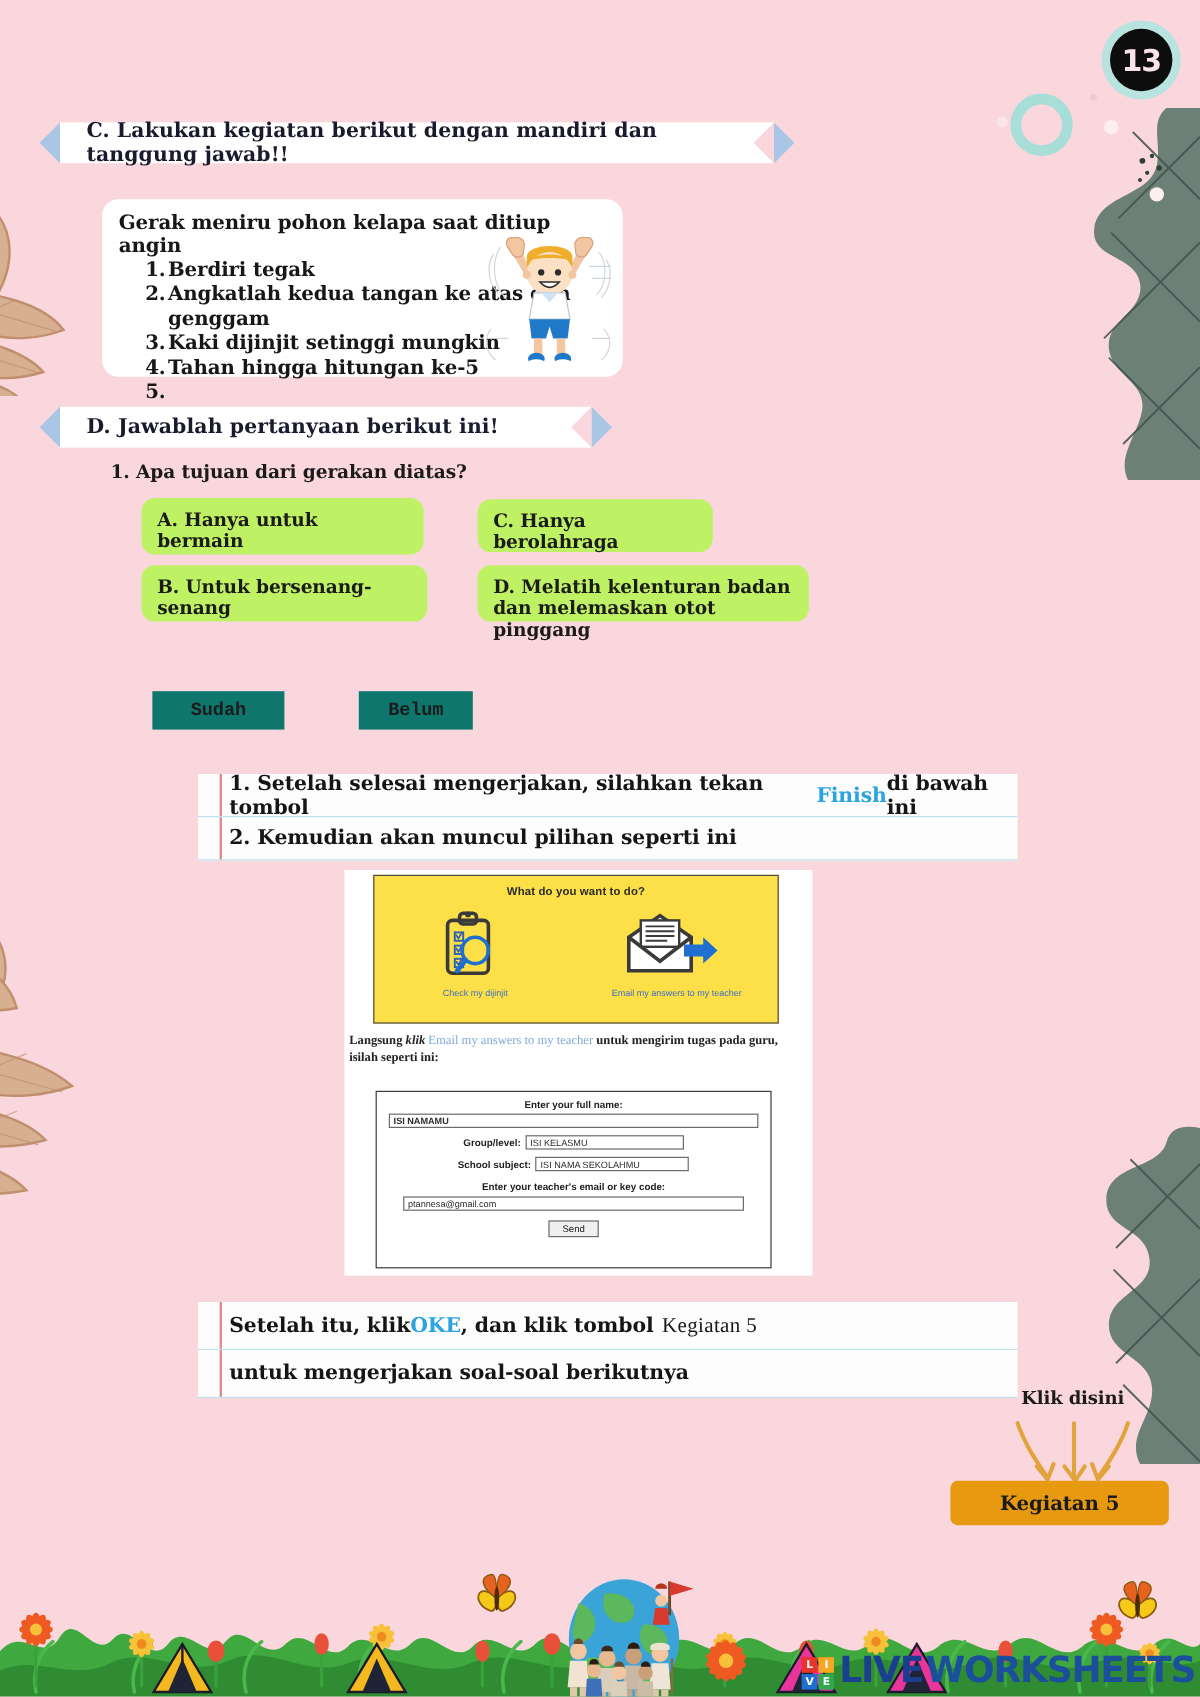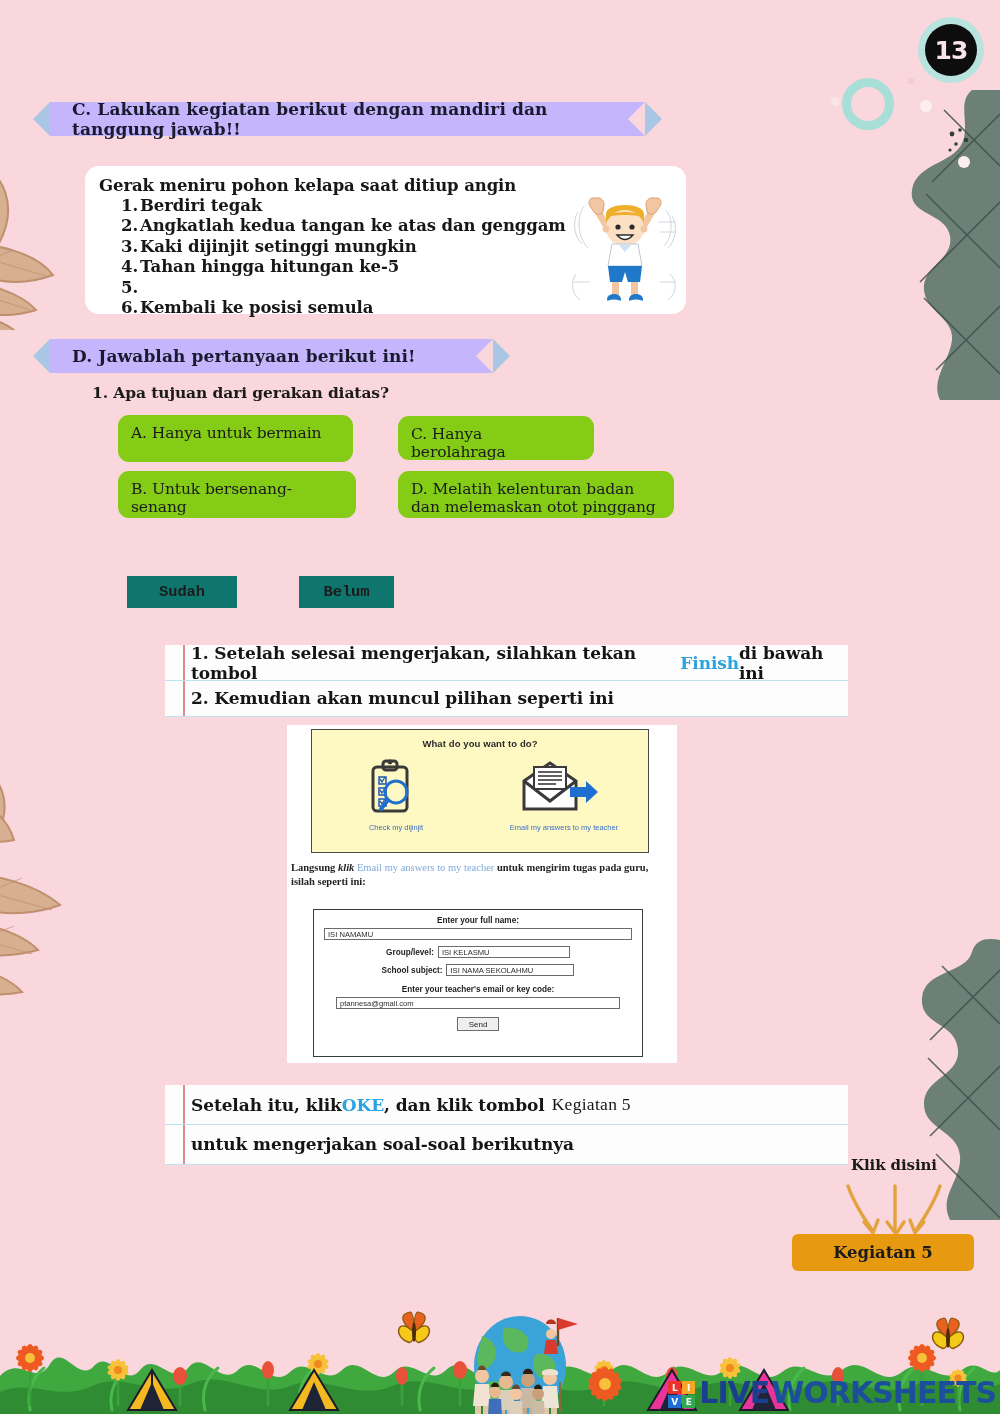--- a/index.html
+++ b/index.html
@@ -61,21 +61,21 @@
     font-family: "DejaVu Sans", sans-serif;
     font-weight: bold;
     font-size: 25px;
     display: flex; align-items: center; justify-content: center;
     letter-spacing: -1px;
   }
 
   
   .banner {
     position: absolute;
-    background: #c4b5fd;
+    background: #ffffff;
     height: 34px;
     display: flex;
     align-items: center;
     color: #1a1a2e;
     font-weight: 700;
     font-size: 17px;
     letter-spacing: .1px;
     padding-left: 22px;
     font-family: "DejaVu Serif", serif;
   }
@@ -103,21 +103,21 @@
     border-bottom: 17px solid transparent;
     border-right: 17px solid #f9d7dd;
   }
   #banner-c { left: 50px; top: 102px; width: 595px; }
   #banner-d { left: 50px; top: 339px; width: 443px; }
 
   
   .activity-card {
     position: absolute;
     left: 85px; top: 166px;
-    width: 601px; height: 148px;
+    width: 434px; height: 148px;
     background: #ffffff;
     border-radius: 14px;
     padding: 10px 14px;
   }
   .activity-title {
     font-size: 16.5px;
     font-weight: 700;
     color: #171717;
     letter-spacing: -.1px;
     margin-bottom: 1px;
@@ -149,24 +149,24 @@
     font-size: 15.5px;
     font-weight: 700;
     color: #1b1b1b;
     letter-spacing: -.1px;
   }
   #q1 { left: 92px; top: 383px; }
   #q2 { left: 82px; top: 537px; }
 
   .opt {
     position: absolute;
-    background: #84cc16;
+    background: #bef264;
     border-radius: 11px;
     font-size: 15.5px;
-    font-weight: 400;
+    font-weight: 700;
     color: #1b1b1b;
     padding: 9px 13px;
     letter-spacing: -.1px;
     line-height: 18px;
   }
   #opt-a { left: 118px; top: 415px; width: 235px; height: 47px; }
   #opt-b { left: 118px; top: 471px; width: 238px; height: 47px; }
   #opt-c { left: 398px; top: 416px; width: 196px; height: 44px; }
   #opt-d { left: 398px; top: 471px; width: 276px; height: 47px; }
 
@@ -233,21 +233,21 @@
     width: 390px; height: 338px;
     background: #ffffff;
   }
   .embed-inner { position: relative; width: 100%; height: 100%; }
 
   .embed-box {
     position: absolute;
     left: 24px; top: 4px;
     width: 338px; height: 124px;
     border: 1px solid #4a4a4a;
-    background: #fef9c3;
+    background: #fde047;
   }
   .embed-q {
     text-align: center;
     font-family: "Liberation Sans", sans-serif;
     font-size: 9.5px;
     font-weight: bold;
     color: #2b2b2b;
     margin-top: 8px;
     letter-spacing: .1px;
   }
@@ -619,21 +619,21 @@
           <div class="embed-cap">Email my answers to my teacher</div>
         </div>
       </div>
 
       <div class="embed-para">
         <span>Langsung </span><span class="it">klik</span><span class="lnk"> Email my answers to my teacher</span><span> untuk mengirim tugas pada guru, isilah seperti ini:</span>
       </div>
 
       <div class="form-box">
         <div class="form-lbl-center">Enter your full name:</div>
-        <div class="form-inp" style="margin:3px 10px 0 10px;">ISI NAMAMU</div>
+        <div class="form-inp" style="margin:3px 10px 0 10px;font-weight:bold;">ISI NAMAMU</div>
 
         <div class="form-row">
           <span class="lbl">Group/level:</span>
           <div class="form-inp" style="width:132px;">ISI KELASMU</div>
         </div>
 
         <div class="form-row">
           <span class="lbl">School subject:</span>
           <div class="form-inp" style="width:128px;">ISI NAMA SEKOLAHMU</div>
         </div>

